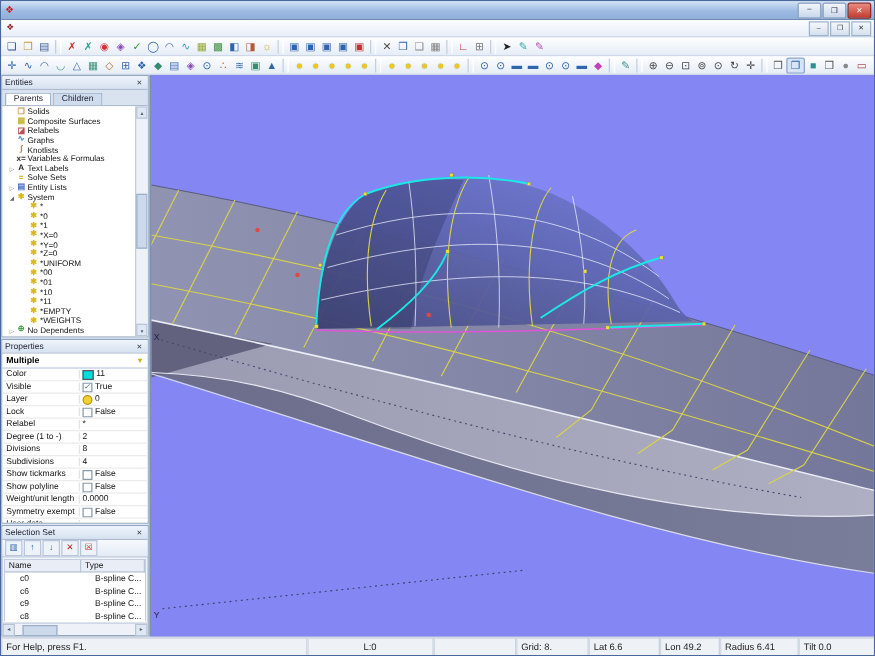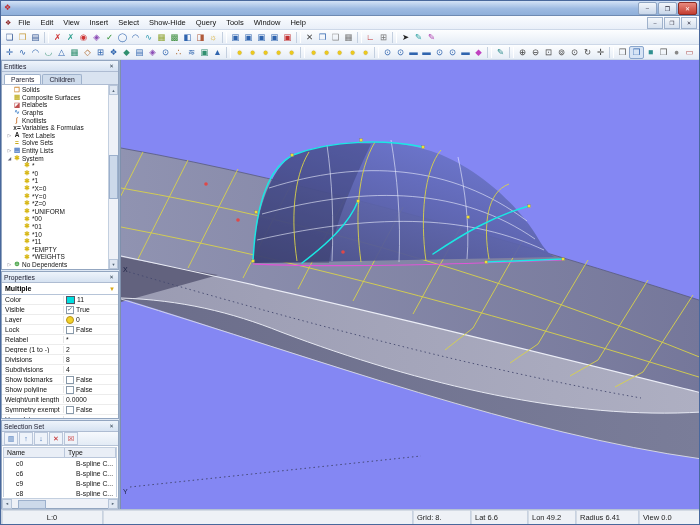--- a/index.html
+++ b/index.html
@@ -108,42 +108,20 @@
         </span>
 
         <span class="wbtn close">
           <i style="font-style:normal">✕</i>
         </span>
       </span>
   </div>
 
   <div class="menubar">
     <span class="mdiicon">❖</span>
-    <span style="display:flex">
-
-        <span class="menu-item">File</span>
-
-        <span class="menu-item">Edit</span>
-
-        <span class="menu-item">View</span>
-
-        <span class="menu-item">Insert</span>
-
-        <span class="menu-item">Select</span>
-
-        <span class="menu-item">Show-Hide</span>
-
-        <span class="menu-item">Query</span>
-
-        <span class="menu-item">Tools</span>
-
-        <span class="menu-item">Window</span>
-
-        <span class="menu-item">Help</span>
-      </span>
     <span class="mspace"></span>
     <span style="display:flex">
 
         <span class="mdibtn">
           <i style="font-style:normal">–</i>
         </span>
 
         <span class="mdibtn">
           <i style="font-style:normal">❐</i>
         </span>
@@ -947,21 +925,22 @@
 
         <line x1="9" y1="427" x2="300" y2="396" stroke="#3c3f66" stroke-width="0.9" stroke-dasharray="1.5,3"></line>
 
         <text x="2" y="212" font-size="7" fill="#1c2244" font-family="Liberation Sans, sans-serif">X</text>
         <text x="2" y="434" font-size="7" fill="#1c2244" font-family="Liberation Sans, sans-serif">Y</text>
       </svg>
     </div>
   </div>
 
   <div class="statusbar">
+    <span class="spane first">For Help, press F1.</span>
     <span class="spane l0">L:0</span>
     <span class="spane spacer"></span>
     <span class="spane grid">Grid: 8.</span>
     <span class="spane lat">Lat 6.6</span>
     <span class="spane lon">Lon 49.2</span>
     <span class="spane radius">Radius 6.41</span>
-    <span class="spane tilt">View 0.0</span>
+    <span class="spane tilt">Tilt 0.0</span>
   </div>
 </div>
 
 </body></html>

